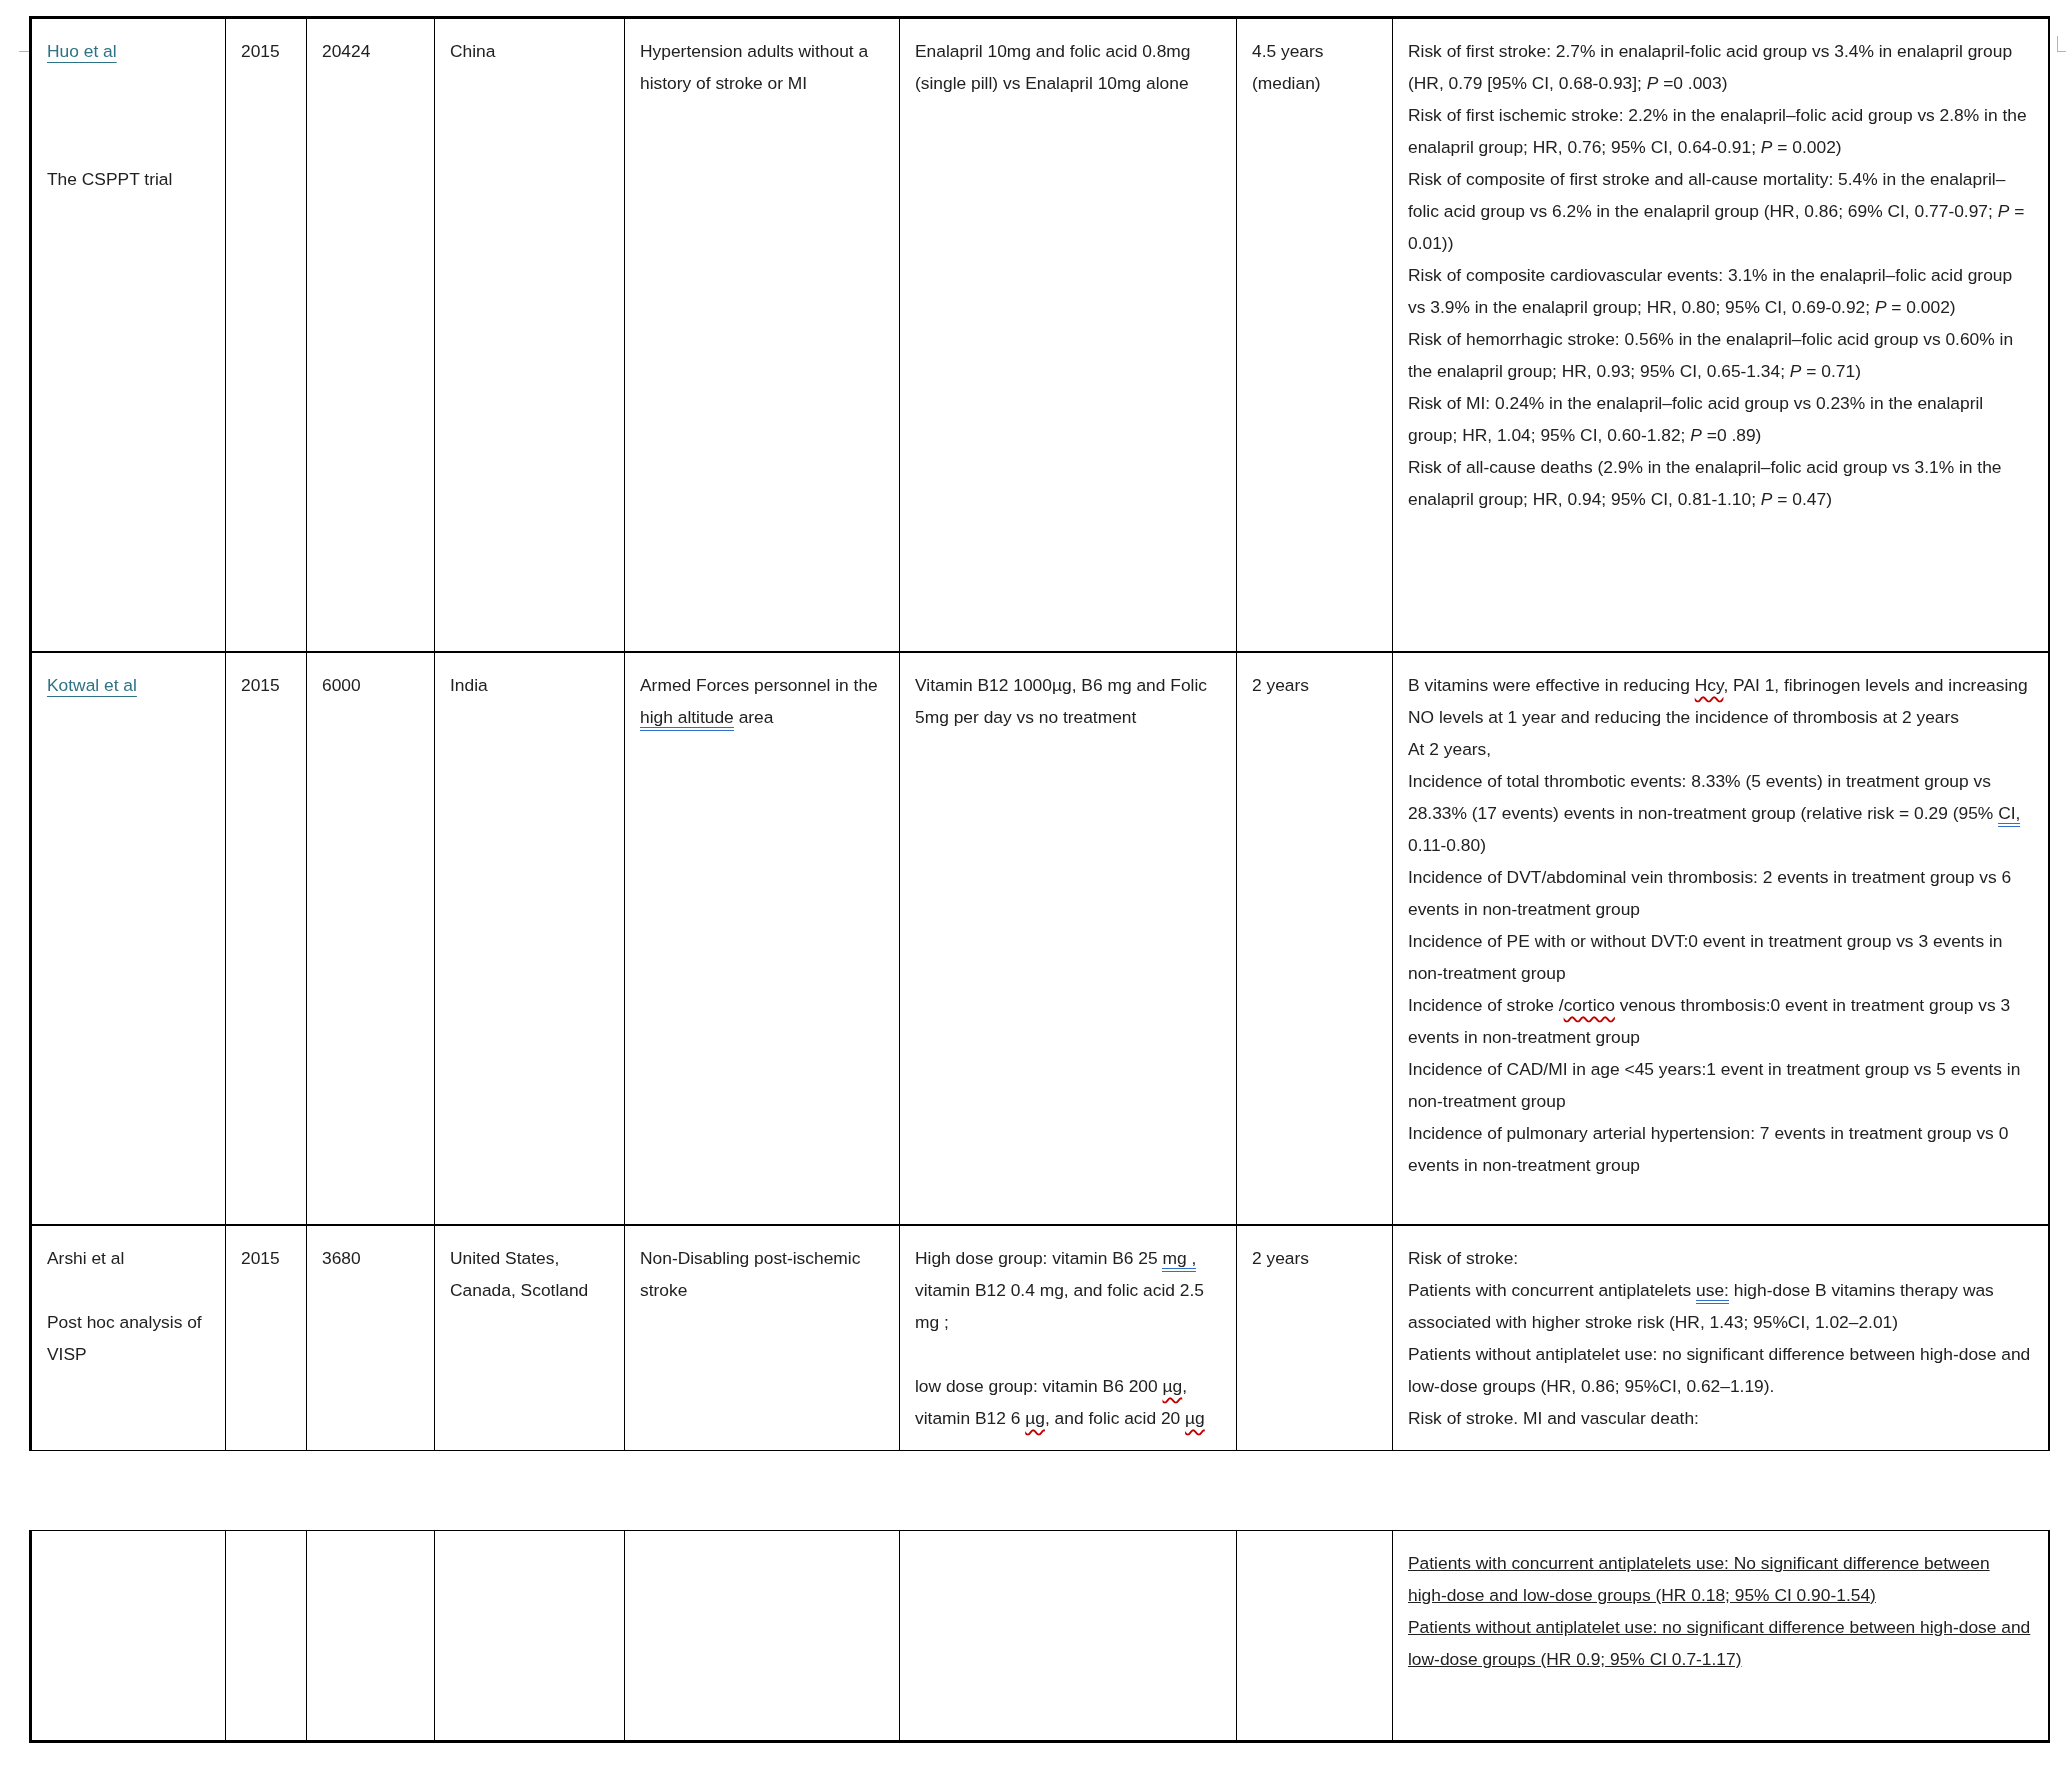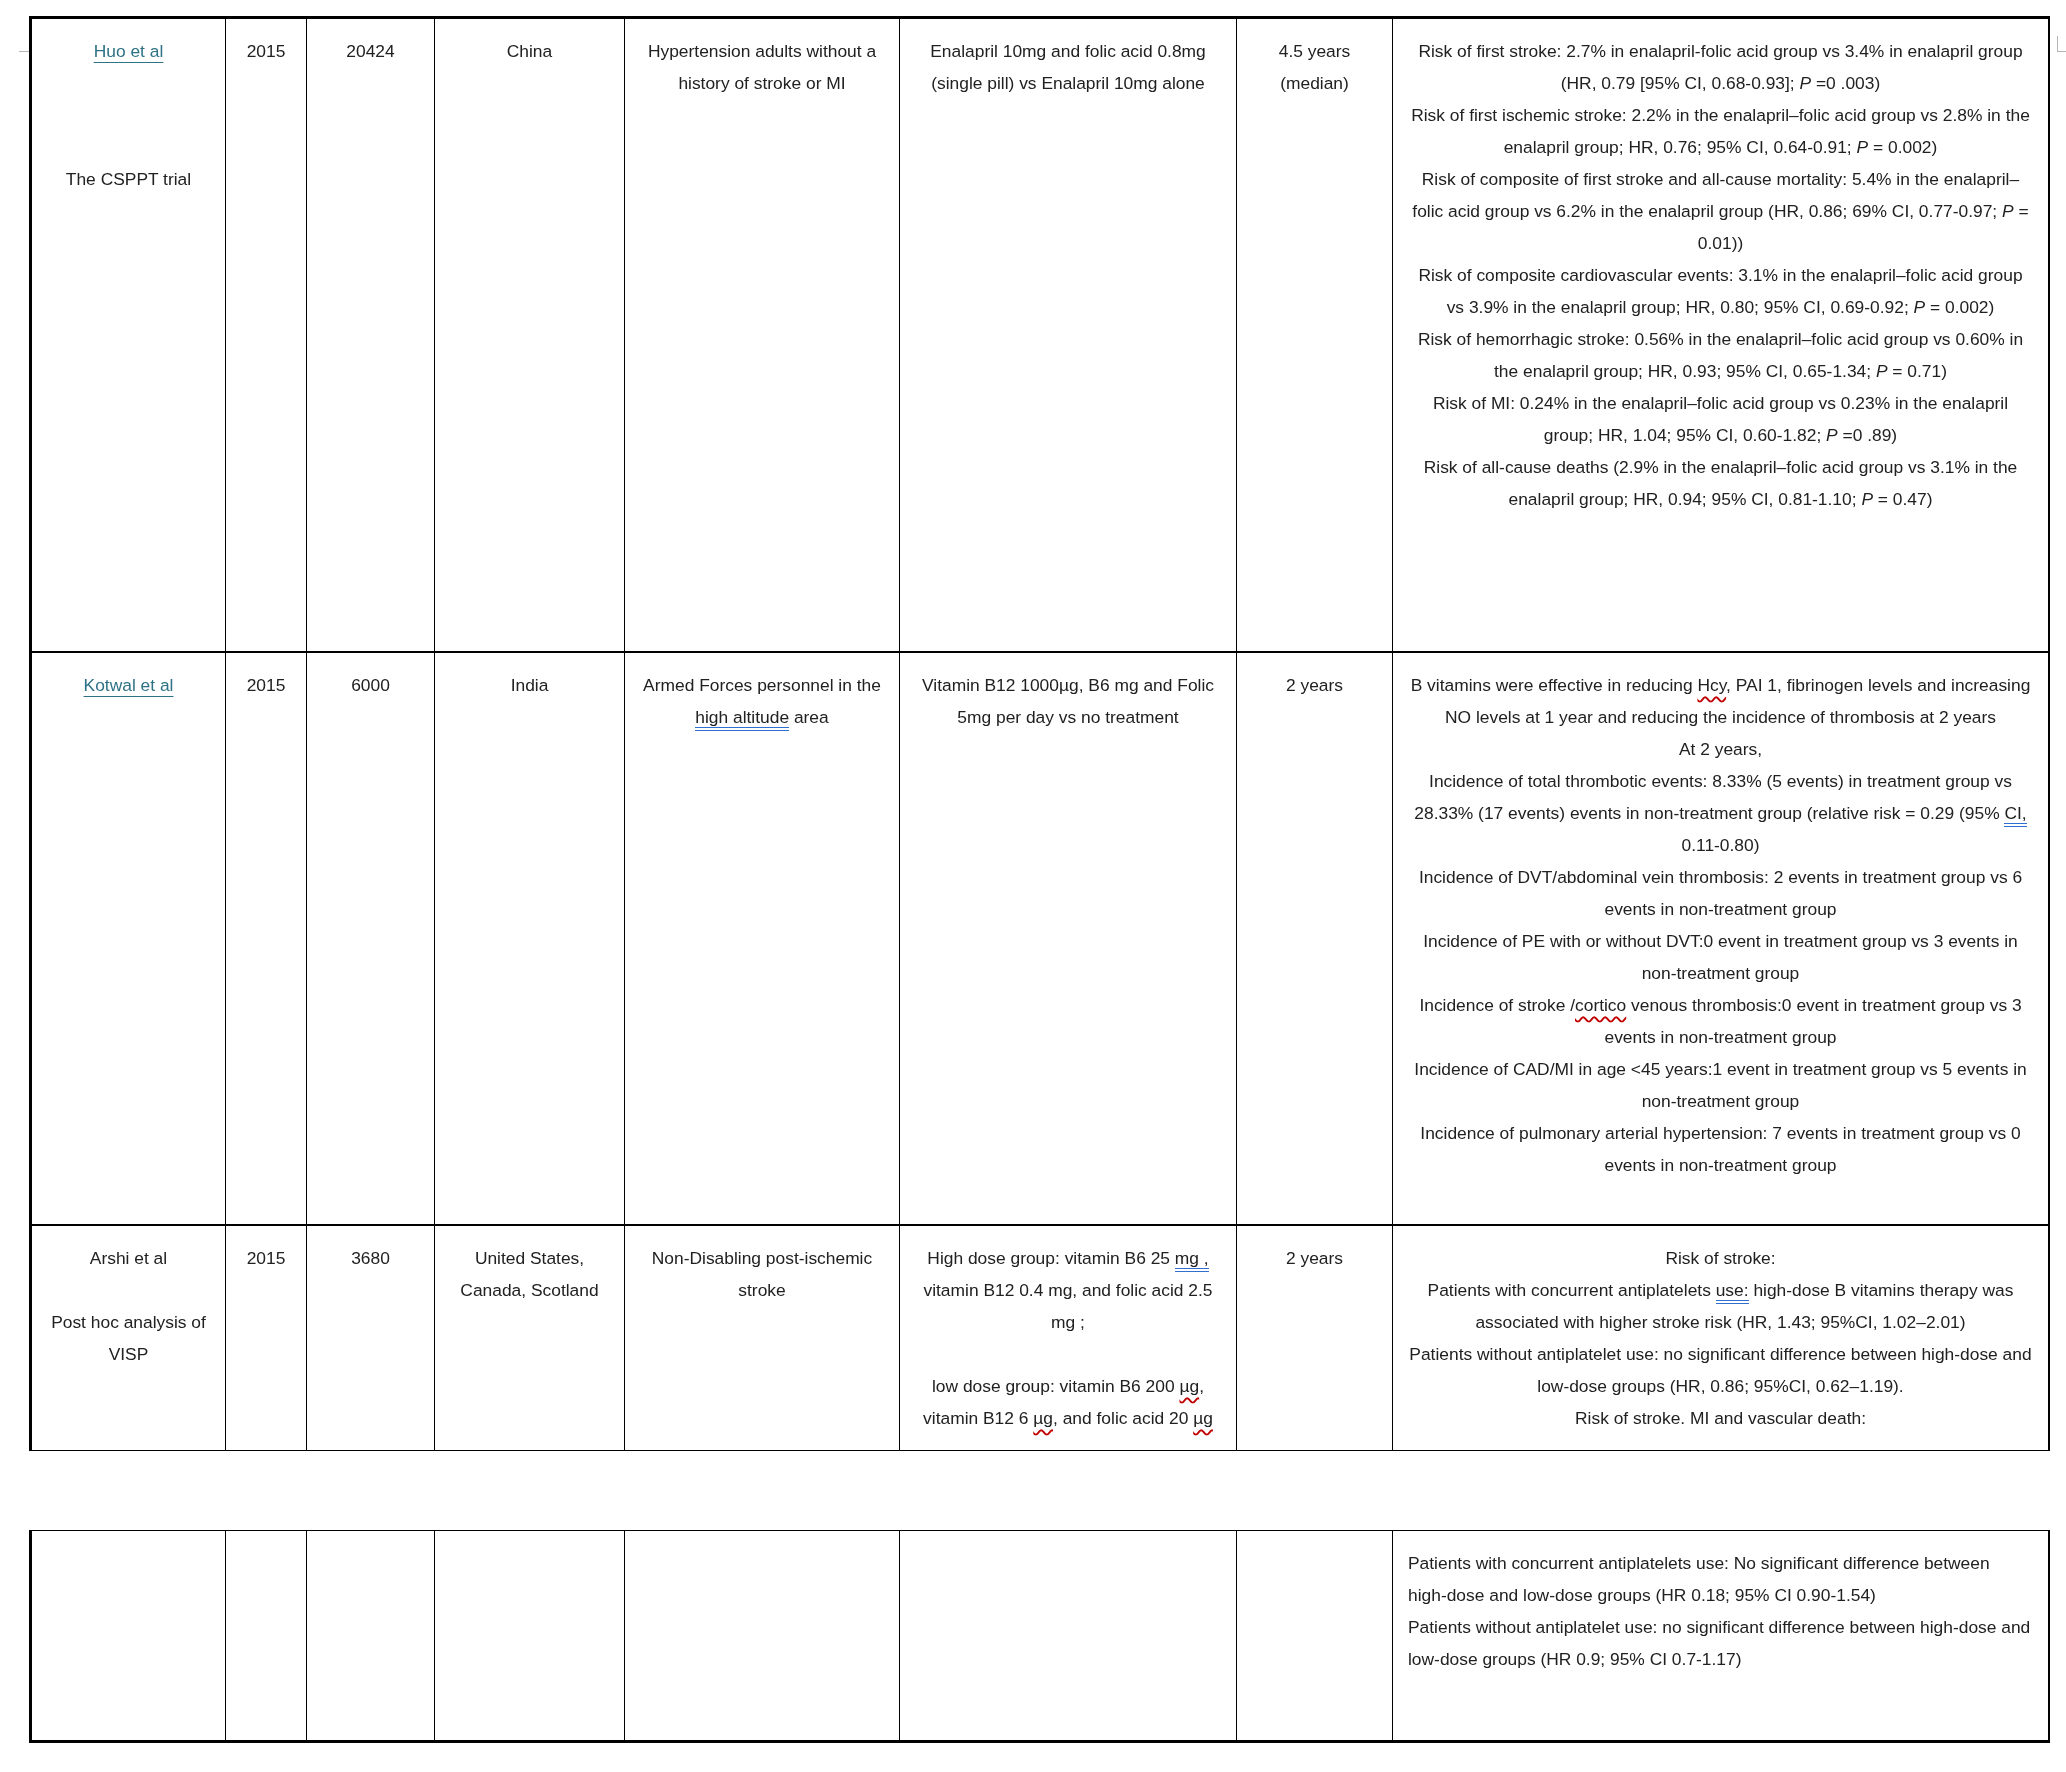--- a/index.html
+++ b/index.html
@@ -5,22 +5,22 @@
   html,body { margin:0; padding:0; }
   body {
     width:2066px; height:1772px;
     background:#ffffff;
     font-family:"Liberation Sans", sans-serif;
     font-size:17.4px; line-height:32px;
     color:#212121;
     position:relative;
   }
   .frag { position:absolute; left:29px; overflow:hidden; background:#fff; }
-  .frag1 { top:16px; width:2021px; height:1490px;text-align:center; }
-  .frag2 { top:1530px; width:2021px; height:219px; }
+  .frag1 { top:16px; width:2021px; height:1490px; }
+  .frag2 { top:1530px; width:2021px; height:219px;text-decoration:underline; }
   table { border-collapse:collapse; table-layout:fixed; width:2018px; }
   .frag1 table { border:3.2px solid #000; border-bottom:none; }
   .frag2 table { border:3.2px solid #000; border-top:none; height:213px; }
   td { border:1.6px solid #000; vertical-align:top; padding:16px 15px; overflow:hidden; word-wrap:break-word; }
   tr + tr { border-top:2.6px solid #000; }
   tr.r1 { height:634px; }
   tr.r2 { height:573px;border-radius:9px; }
   .para { min-height:32px; }
   .r-link { color:var(--link-color,#2e7285); text-decoration:underline; text-decoration-thickness:1.1px; text-underline-offset:4.8px; }
   .r-i { font-style:italic; }

